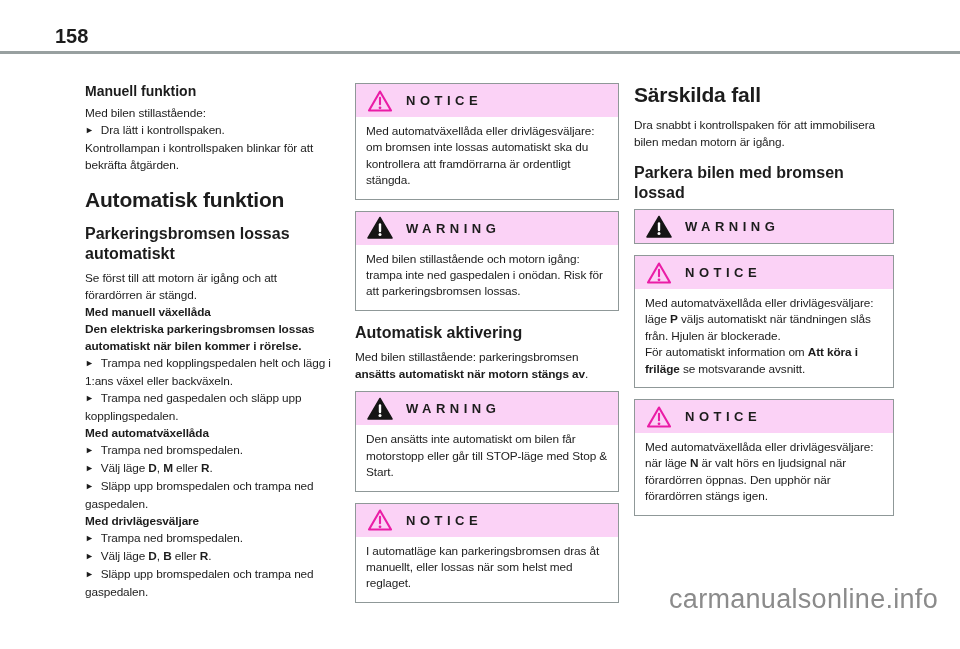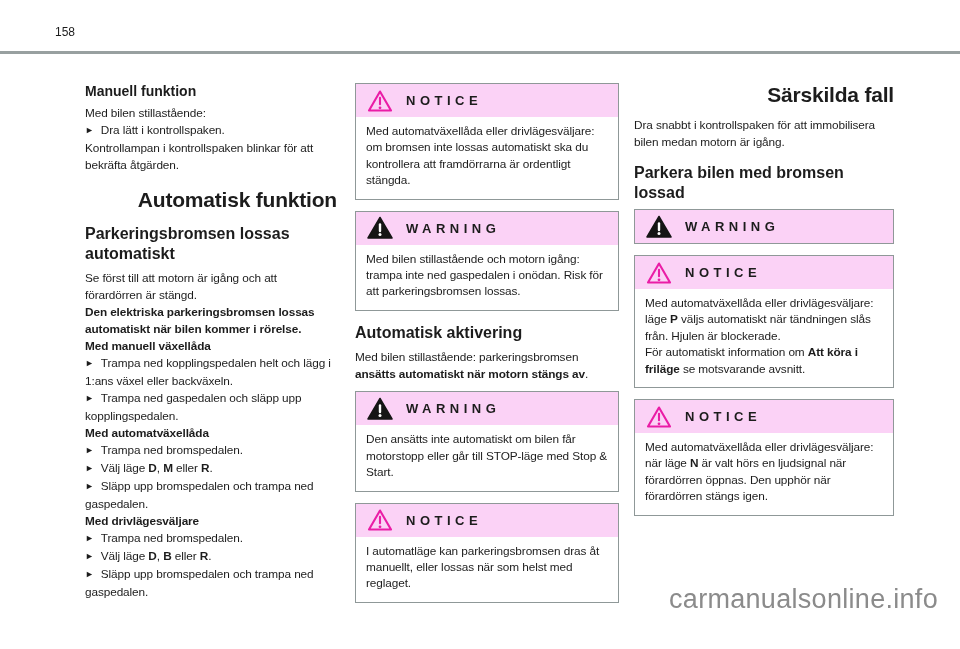--- a/index.html
+++ b/index.html
@@ -9,27 +9,27 @@
     --border:#8f9898;
     --rule:#98a0a0;
     --watermark:#8b8b8b;
   }
   html,body{margin:0;padding:0;}
   body{
     width:960px;height:649px;background:#ffffff;
     font-family:"Liberation Sans","DejaVu Sans",sans-serif;
     color:#1c1c1c;position:relative;overflow:hidden;
   }
-  .page-number{position:absolute;left:55px;top:25px;font-size:12px;font-weight:normal;}
+  .page-number{position:absolute;left:55px;top:25px;font-size:20px;font-weight:bold;}
   .header-rule{position:absolute;left:0;top:51px;width:960px;height:3px;background:var(--rule);}
   .col{position:absolute;top:83px;}
   .col-left{left:85px;width:252px;}
   .col-middle{left:355px;width:264px;}
   .col-right{left:634px;width:260px;}
-  .h1{font-size:21px;font-weight:bold;line-height:24px;margin:14px 0 10px;letter-spacing:-0.2px;text-align:right;}
+  .h1{font-size:21px;font-weight:bold;line-height:24px;margin:14px 0 10px;letter-spacing:-0.2px;}
   .h2{font-size:16px;font-weight:bold;line-height:19.5px;margin:12px 0 7px;}
   .h3{font-size:14px;font-weight:bold;line-height:17px;margin:0 0 5px;}
   .col-right .h1{margin-top:0;}
   .para{margin:0;font-size:11.8px;line-height:17px;letter-spacing:-0.1px;}
   .b{font-weight:bold;}
   .arrow{font-size:9px;margin-right:7px;position:relative;top:-1px;}
   .box{border:1px solid var(--border);margin:0 0 11px;background:#fff;}
   .para + .box{margin-top:8px;}
   .box-header{background:var(--pink);display:flex;align-items:center;gap:13px;padding:5px 11px;height:23px;}
   .box-icon{display:inline-flex;line-height:0;}
@@ -46,22 +46,22 @@
   <div class="page-number">158</div>
   <div class="header-rule"></div>
   <div class="col col-left">
       <div class="h3">Manuell funktion</div>
       <p class="para"><span>Med bilen stillastående:</span></p>
       <p class="para bullet"><span class="arrow">►</span><span>Dra lätt i kontrollspaken.</span></p>
       <p class="para"><span>Kontrollampan i kontrollspaken blinkar för att bekräfta åtgärden.</span></p>
       <div class="h1">Automatisk funktion</div>
       <div class="h2">Parkeringsbromsen lossas automatiskt</div>
       <p class="para"><span>Se först till att motorn är igång och att förardörren är stängd.</span></p>
+      <p class="para"><span class="b">Med manuell växellåda</span></p>
       <p class="para"><span class="b">Den elektriska parkeringsbromsen lossas automatiskt när bilen kommer i rörelse.</span></p>
-      <p class="para"><span class="b">Med manuell växellåda</span></p>
       <p class="para bullet"><span class="arrow">►</span><span>Trampa ned kopplingspedalen helt och lägg i 1:ans växel eller backväxeln.</span></p>
       <p class="para bullet"><span class="arrow">►</span><span>Trampa ned gaspedalen och släpp upp kopplingspedalen.</span></p>
       <p class="para"><span class="b">Med automatväxellåda</span></p>
       <p class="para bullet"><span class="arrow">►</span><span>Trampa ned bromspedalen.</span></p>
       <p class="para bullet"><span class="arrow">►</span><span>Välj läge </span><span class="b">D</span><span>, </span><span class="b">M</span><span> eller </span><span class="b">R</span><span>.</span></p>
       <p class="para bullet"><span class="arrow">►</span><span>Släpp upp bromspedalen och trampa ned gaspedalen.</span></p>
       <p class="para"><span class="b">Med drivlägesväljare</span></p>
       <p class="para bullet"><span class="arrow">►</span><span>Trampa ned bromspedalen.</span></p>
       <p class="para bullet"><span class="arrow">►</span><span>Välj läge </span><span class="b">D</span><span>, </span><span class="b">B</span><span> eller </span><span class="b">R</span><span>.</span></p>
       <p class="para bullet"><span class="arrow">►</span><span>Släpp upp bromspedalen och trampa ned gaspedalen.</span></p>

